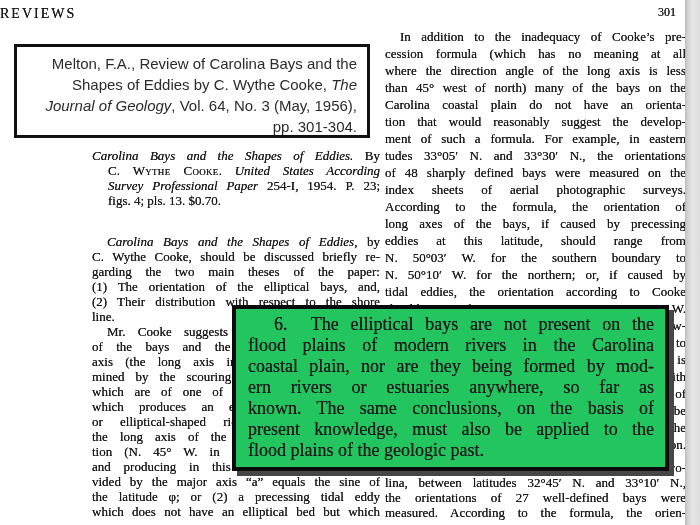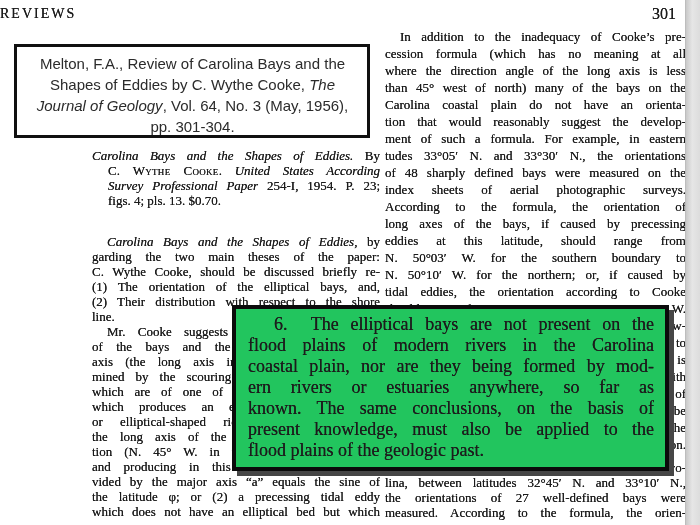--- a/index.html
+++ b/index.html
@@ -14,37 +14,37 @@
   .tl.nj{text-align-last:left;}
   .tl span{white-space:normal;}
   .s-i{font-style:italic;}
   .s-sc{font-variant:small-caps;letter-spacing:.3px;}
   .fi .tl:first-child{padding-left:15px;}
   .hang .tl{padding-left:16px;}
   .hang .tl:first-child{padding-left:0;}
   
   .hdr-title{position:absolute;left:0;top:6px;width:686px;
     font-size:14px;letter-spacing:2px;font-weight:normal;}
-  .hdr-page{position:absolute;right:24px;top:5px;font-size:16px;}
+  .hdr-page{position:absolute;right:24px;top:5px;font-size:12px;}
   
   .col{position:absolute;font-size:13px;}
   #left-col{left:58px;top:148px;width:322px;}
   #left-col .tl{line-height:15px;height:15px;margin-left:34px;}
   #right-col{left:385px;top:28px;width:301px;}
   #rc-para1 .tl{line-height:17px;height:17px;}
   #rc-para2 .tl{line-height:15px;height:15px;}
   #lc-para2{margin-top:26px;}
   #rc-para2{margin-top:7px;}
   
   #citation-box{
     position:absolute;left:14px;top:44px;width:356px;height:94px;box-sizing:border-box;
     background:#ffffff;border:3px solid #101010;padding:6px 10px 0 11px;z-index:5;
     font-family:"Liberation Sans",sans-serif;font-size:15px;color:#2b2b2b;text-shadow:none;
   }
-  #citation-box .tl{text-align:center;text-align-last:auto;white-space:normal;height:auto;line-height:21px;}
+  #citation-box .tl{text-align:right;text-align-last:auto;white-space:normal;height:auto;line-height:21px;}
   
   #quote-box{
     position:absolute;left:232px;top:305px;width:437px;height:166px;box-sizing:border-box;
     background:#22c55e;border:4px solid #0b0b0b;padding:5px 11px 0 12px;z-index:6;
     font-size:18px;box-shadow:5px 5px 0 #464646;
   }
   #quote-box .tl{line-height:21px;height:21px;}
   #quote-box .tl:first-child{padding-left:26px;}
   
   #edge-strip{position:absolute;right:0;top:0;width:14px;height:525px;
@@ -58,22 +58,22 @@
 
 <div id="left-col" class="col">
   <div id="lc-ref" class="hang">
       <div class="tl"><span class="s-i">Carolina Bays and the Shapes of Eddies.</span><span> By</span></div>
       <div class="tl"><span>C. </span><span class="s-sc">Wythe Cooke</span><span>. </span><span class="s-i">United States According</span></div>
       <div class="tl"><span class="s-i">Survey Professional Paper</span><span> 254-I, 1954. P. 23;</span></div>
       <div class="tl nj"><span>figs. 4; pls. 13. $0.70.</span></div>
     </div>
   <div id="lc-para2" class="fi">
       <div class="tl"><span class="s-i">Carolina Bays and the Shapes of Eddies</span><span>, by</span></div>
+      <div class="tl"><span>C. Wythe Cooke, should be discussed briefly re-</span></div>
       <div class="tl"><span>garding the two main theses of the paper:</span></div>
-      <div class="tl"><span>C. Wythe Cooke, should be discussed briefly re-</span></div>
       <div class="tl"><span>(1) The orientation of the elliptical bays, and,</span></div>
       <div class="tl"><span>(2) Their distribution with respect to the shore</span></div>
       <div class="tl nj"><span>line.</span></div>
     </div>
   <div id="lc-para3" class="fi">
       <div class="tl"><span>Mr. Cooke suggests that the orientation of</span></div>
       <div class="tl"><span>of the bays and the direction of the long</span></div>
       <div class="tl"><span>axis (the long axis in every case) is deter-</span></div>
       <div class="tl"><span>mined by the scouring action of water eddies</span></div>
       <div class="tl"><span>which are of one of two types: (1) an eddy</span></div>

